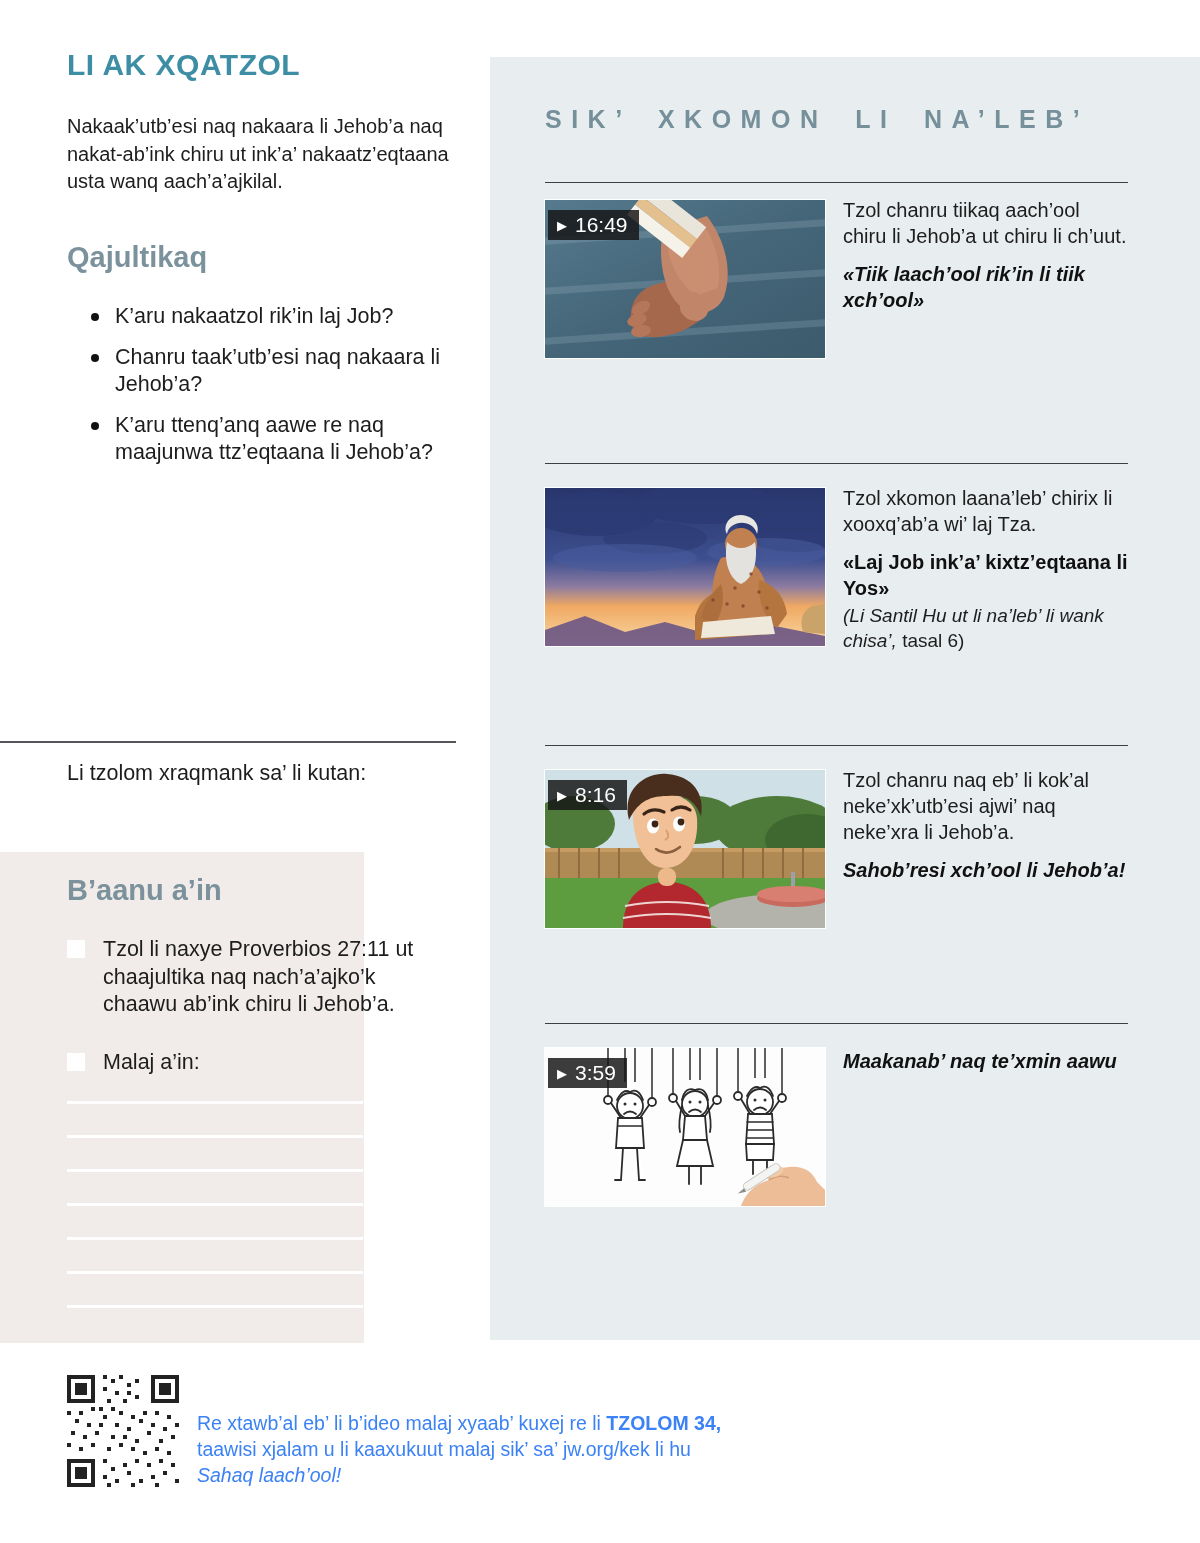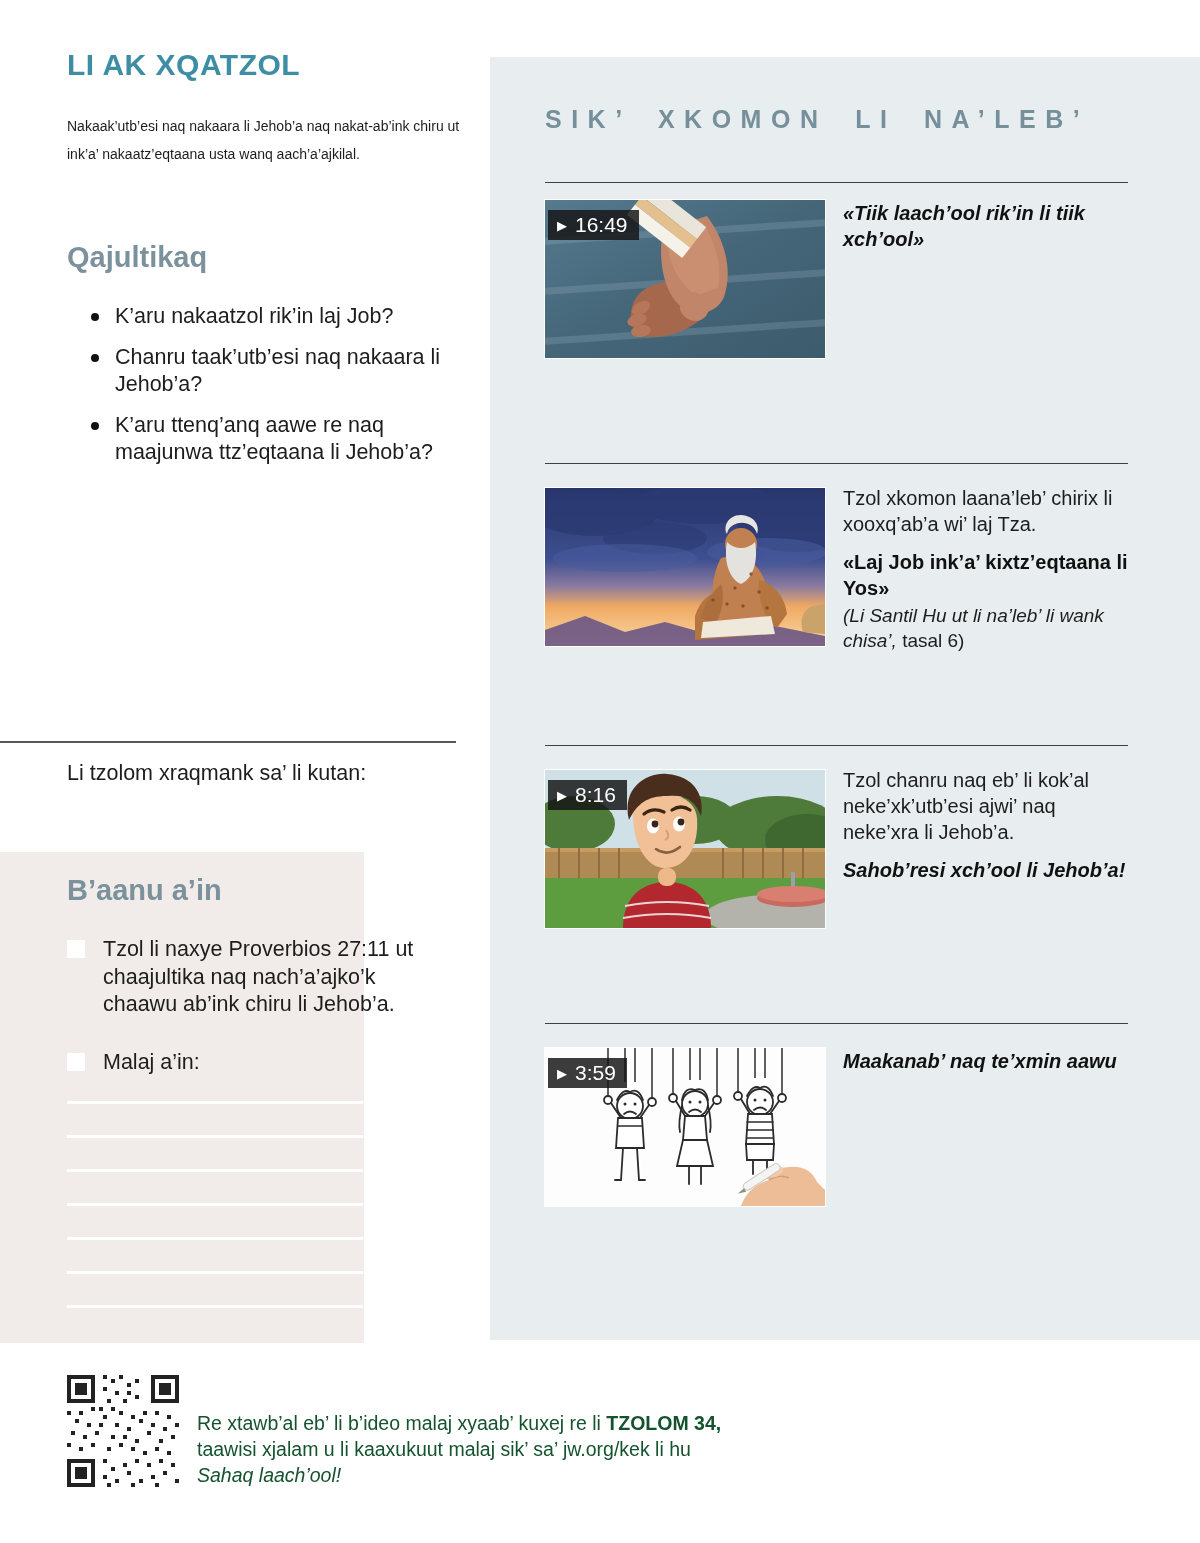--- a/index.html
+++ b/index.html
@@ -3,21 +3,21 @@
 <meta charset="utf-8">
 <style>
   html,body{margin:0;padding:0;background:#ffffff;}
   .page{position:relative;width:1200px;height:1543px;background:#ffffff;
         font-family:"Liberation Sans", sans-serif;overflow:hidden;color:#1d1d1d;}
 
   
   .main-title{position:absolute;left:67px;top:48px;margin:0;font-size:30px;
               font-weight:bold;color:#3d8ea4;letter-spacing:0.5px;}
   .intro{position:absolute;left:67px;top:113px;width:394px;margin:0;
-         font-size:14px;line-height:27.5px;}
+         font-size:20px;line-height:27.5px;}
   .review-heading{position:absolute;left:67px;top:241px;margin:0;font-size:29px;
                   font-weight:bold;color:#7b929d;}
   .questions{position:absolute;left:67px;top:303px;width:404px;margin:0;padding:0;list-style:none;}
   .q-item{display:flex;margin:0 0 13px 0;font-size:21.5px;line-height:27.5px;}
   .q-dot{flex:none;width:8px;height:8px;border-radius:50%;background:#111;margin:10px 16px 0 24px;}
   .left-divider{position:absolute;left:0;top:741px;width:456px;height:2px;background:#55565a;}
   .completed-label{position:absolute;left:67px;top:761px;margin:0;font-size:21.5px;}
 
   .todo-box{position:absolute;left:0;top:852px;width:364px;height:491px;background:#f1ece9;}
   .todo-heading{position:absolute;left:67px;top:22px;margin:0;font-size:29px;
@@ -48,21 +48,21 @@
   .vdesc{margin:-3px 0 12px 0;font-size:20px;line-height:26px;}
   .vtitle{margin:0;font-size:20px;line-height:26px;font-weight:bold;color:#111;}
   .vtitle.italic{font-style:italic;}
   .vsource{margin:2px 0 0 0;font-size:19px;line-height:25px;}
   .vsource .it{font-style:italic;}
 
   
   .footer-qr{position:absolute;left:67px;top:1375px;width:112px;height:112px;}
   .footer-qr svg{display:block;width:112px;height:112px;}
   .footer-text{position:absolute;left:197px;top:1410px;width:530px;
-               font-size:19.5px;line-height:26px;color:#14532d;}
+               font-size:19.5px;line-height:26px;color:#3b82f6;}
   .footer-text .bold{font-weight:bold;}
   .footer-line3{font-style:italic;}
 </style>
 </head>
 <body>
 
 <div class="page">
 
   <h1 class="main-title">LI AK XQATZOL</h1>
   <p class="intro">Nakaak’utb’esi naq nakaara li Jehob’a naq nakat-ab’ink chiru ut ink’a’ nakaa­tz’eqtaana usta wanq aach’a’ajkilal.</p>
@@ -142,20 +142,21 @@
             <rect x="82" y="28" width="70" height="13" fill="#f5f2e9"></rect>
           </g>
           <path d="M150 92 C161 96 167 106 161 116 C154 124 142 122 136 112 C132 104 140 92 150 92 Z" fill="#c1866a"></path>
         </svg>
         <div class="badge">
           <span class="play">▶</span>
           <span>16:49</span>
         </div>
       </div>
       <div class="vtext">
+        <p class="vdesc">Tzol chanru tiikaq aach’ool chiru li Jehob’a ut chiru li ch’uut.</p>
         <p class="vtitle italic">«Tiik laach’ool rik’in li tiik xch’ool»</p>
       </div>
     </div>
 
     <div class="video-row vr-1">
       <div class="thumb">
         <svg viewBox="0 0 280 158">
           <defs>
             <linearGradient id="g2sky" x1="0" y1="0" x2="0" y2="1">
               <stop offset="0" stop-color="#27356b"></stop>

